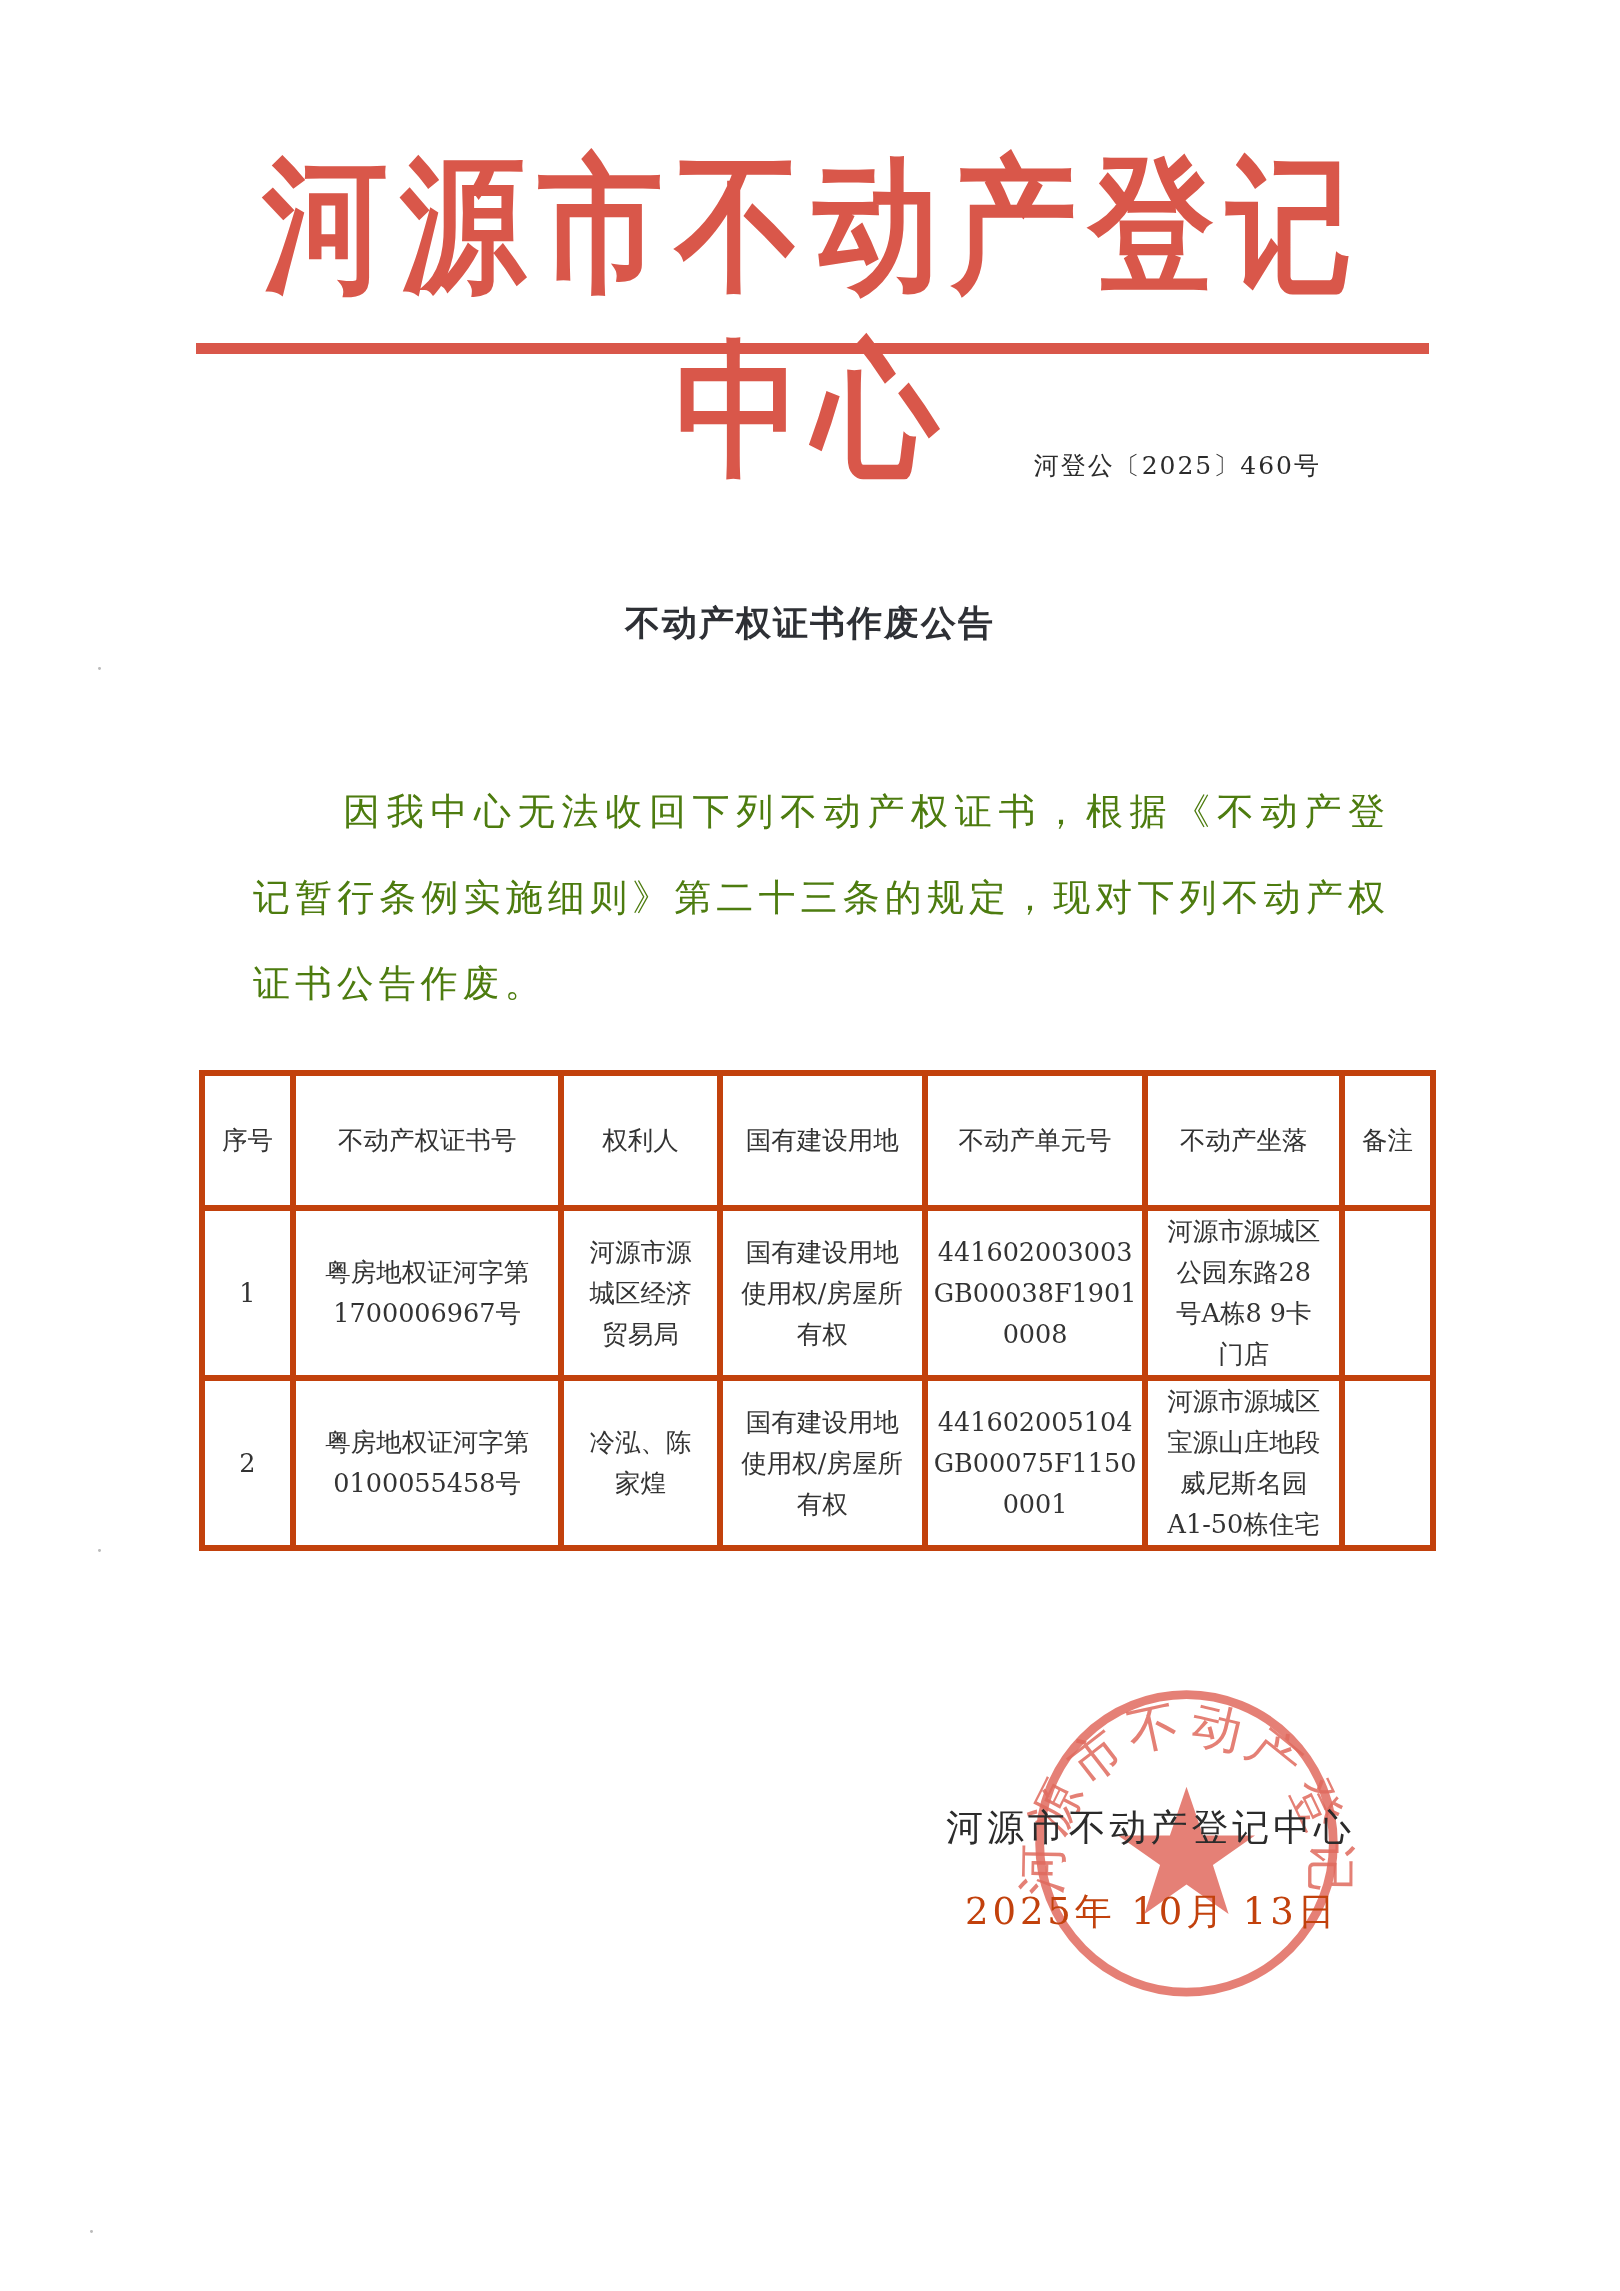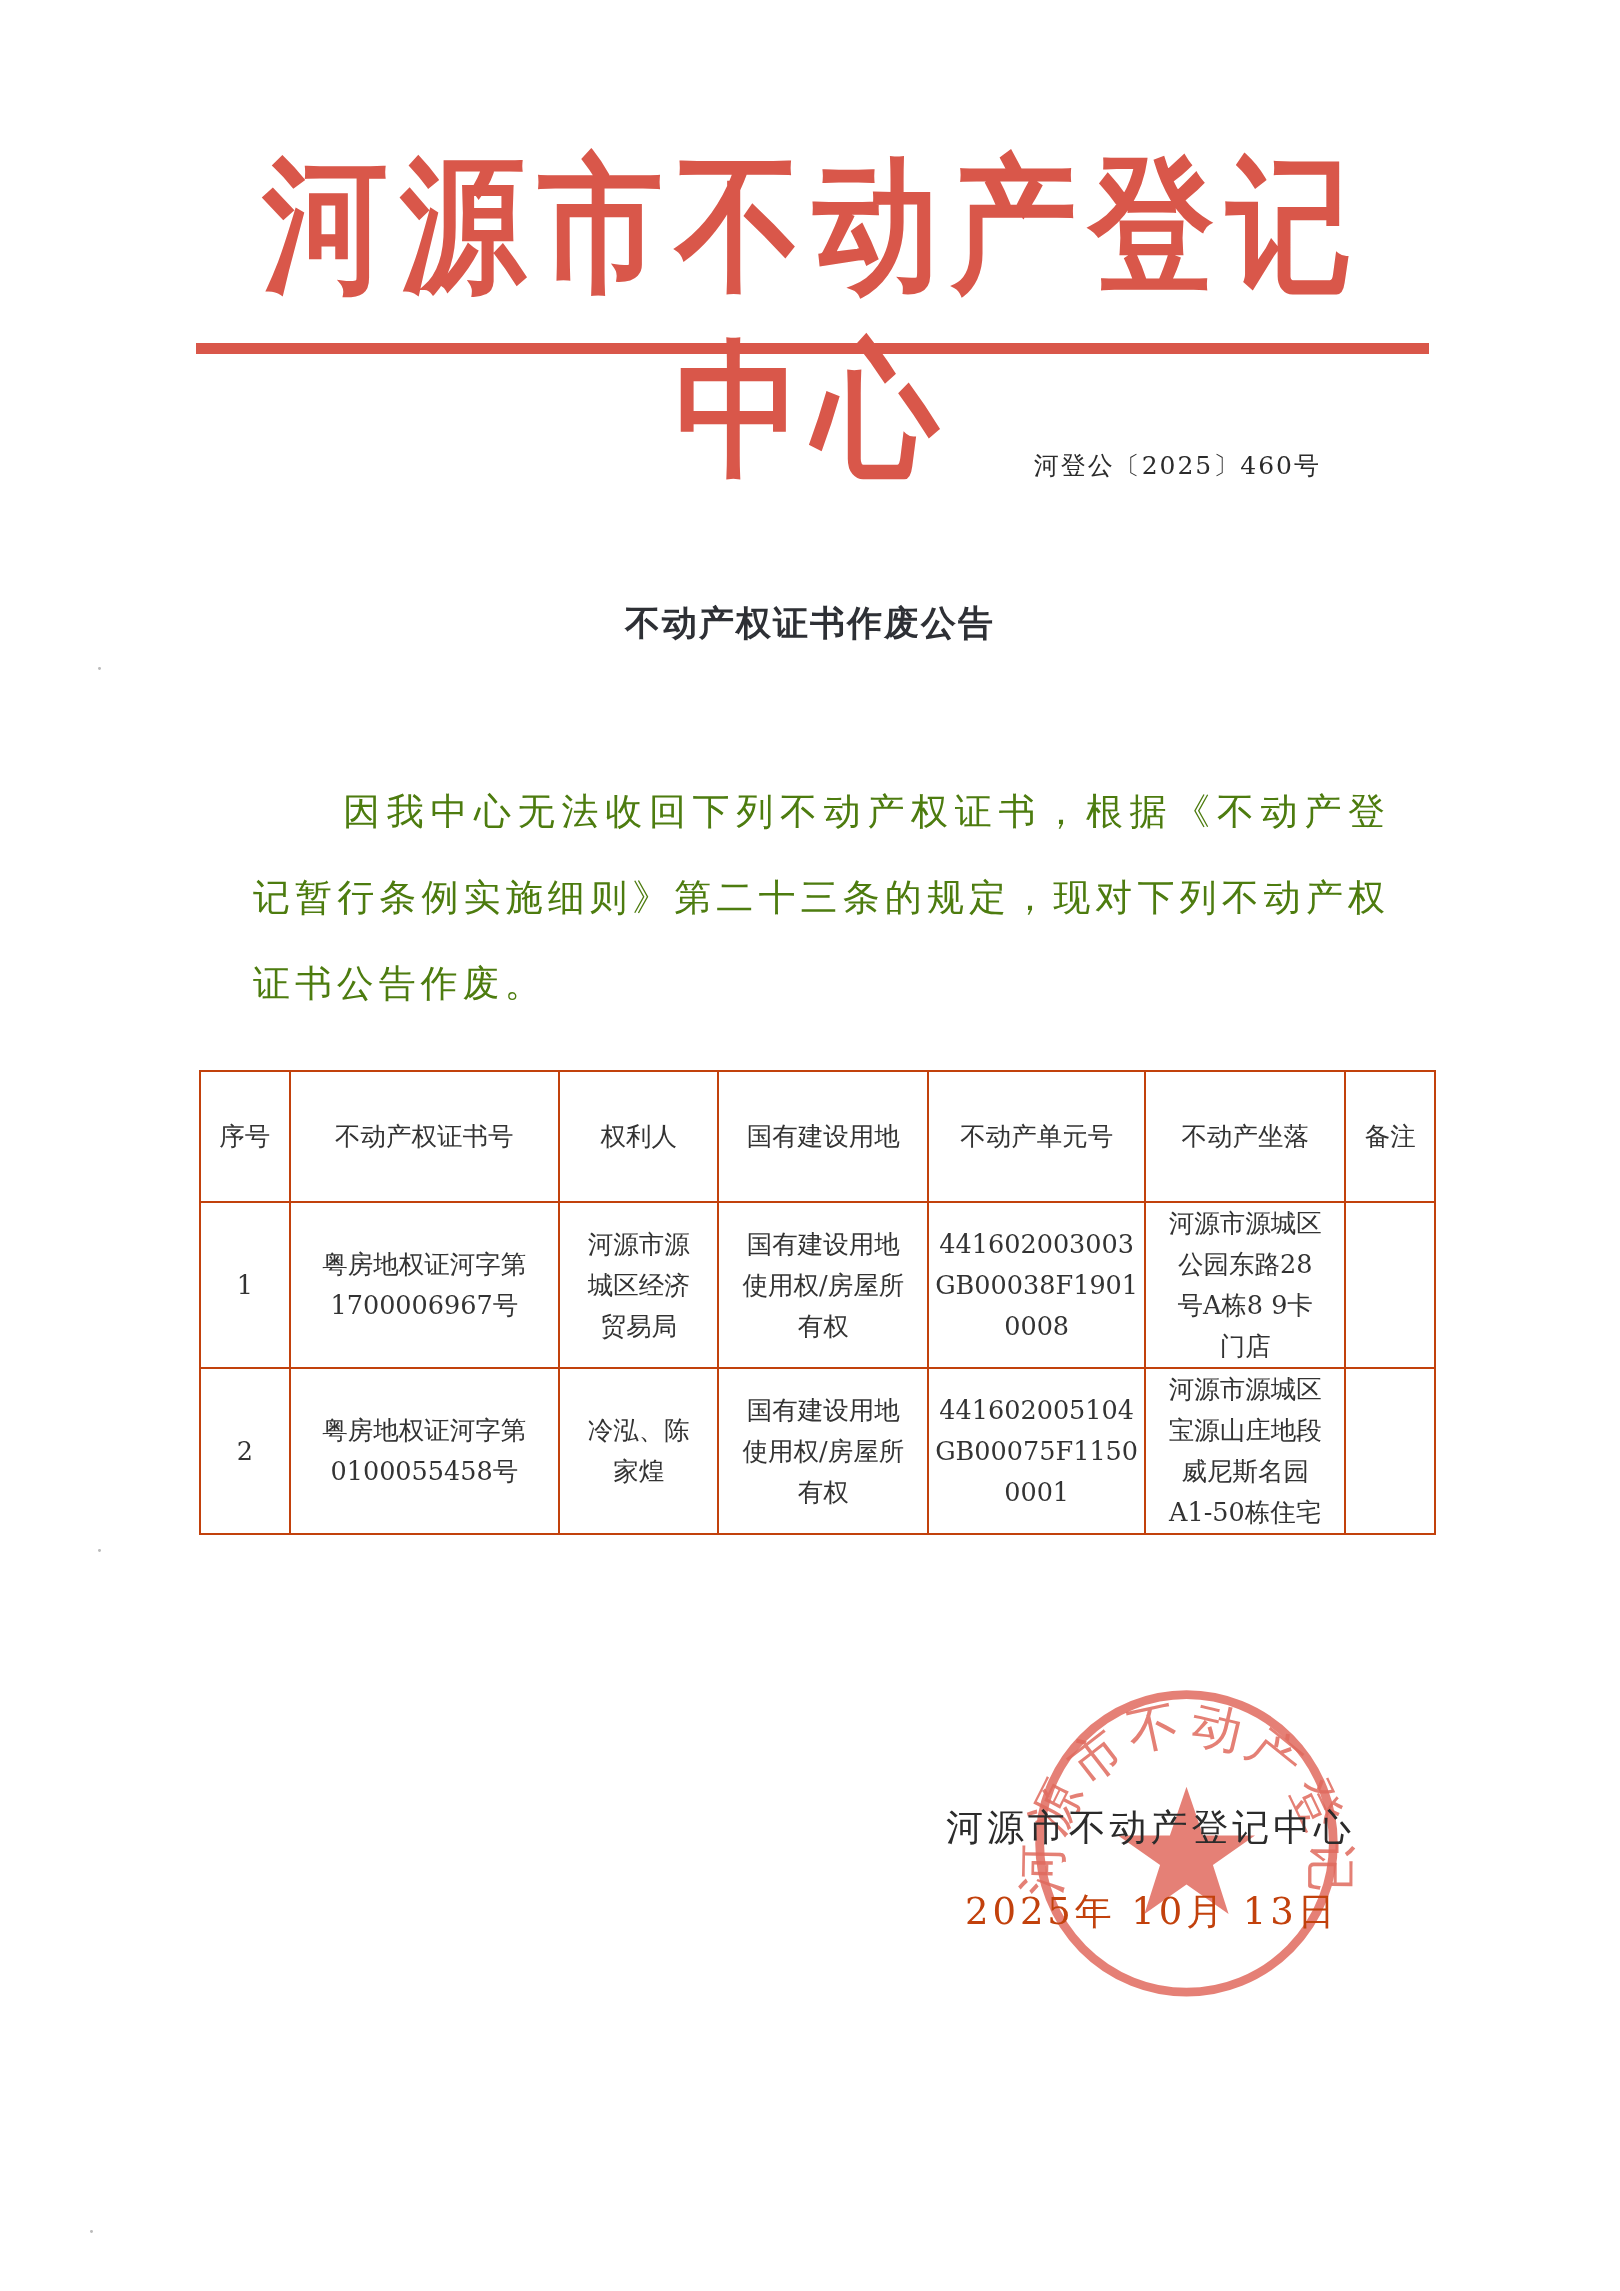--- a/index.html
+++ b/index.html
@@ -77,21 +77,21 @@
     table.records {
       position: absolute;
       left: 199px;
       top: 1070px;
       width: 1237px;
       border-collapse: collapse;
       font-size: 25.5px;
       color: #333;
     }
     table.records th, table.records td {
-      border: 2px solid #c2410c;
+      border: 6px solid #c2410c;
       text-align: center;
       vertical-align: middle;
       font-weight: normal;
       line-height: 41px;
       padding: 0 5.9px;
     }
     table.records th {
       height: 129px;
     }
     table.records td {

